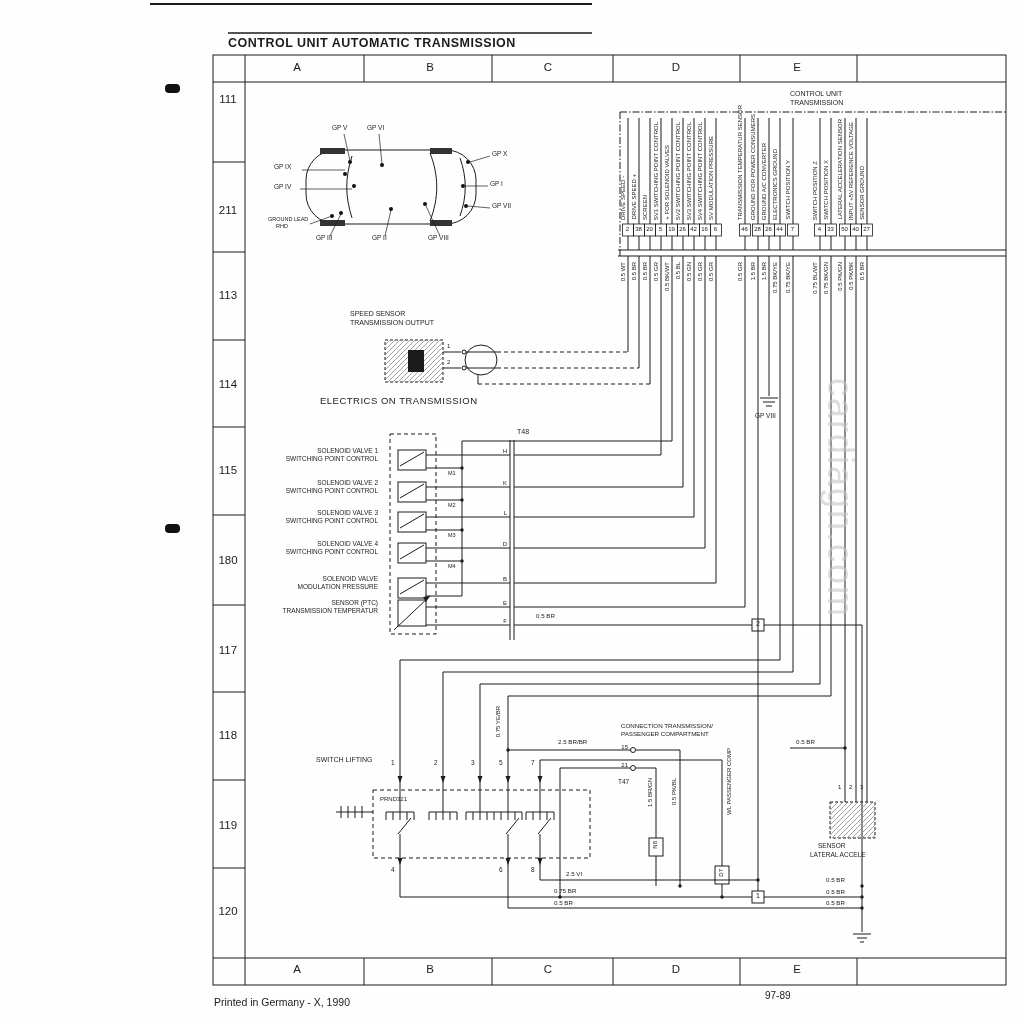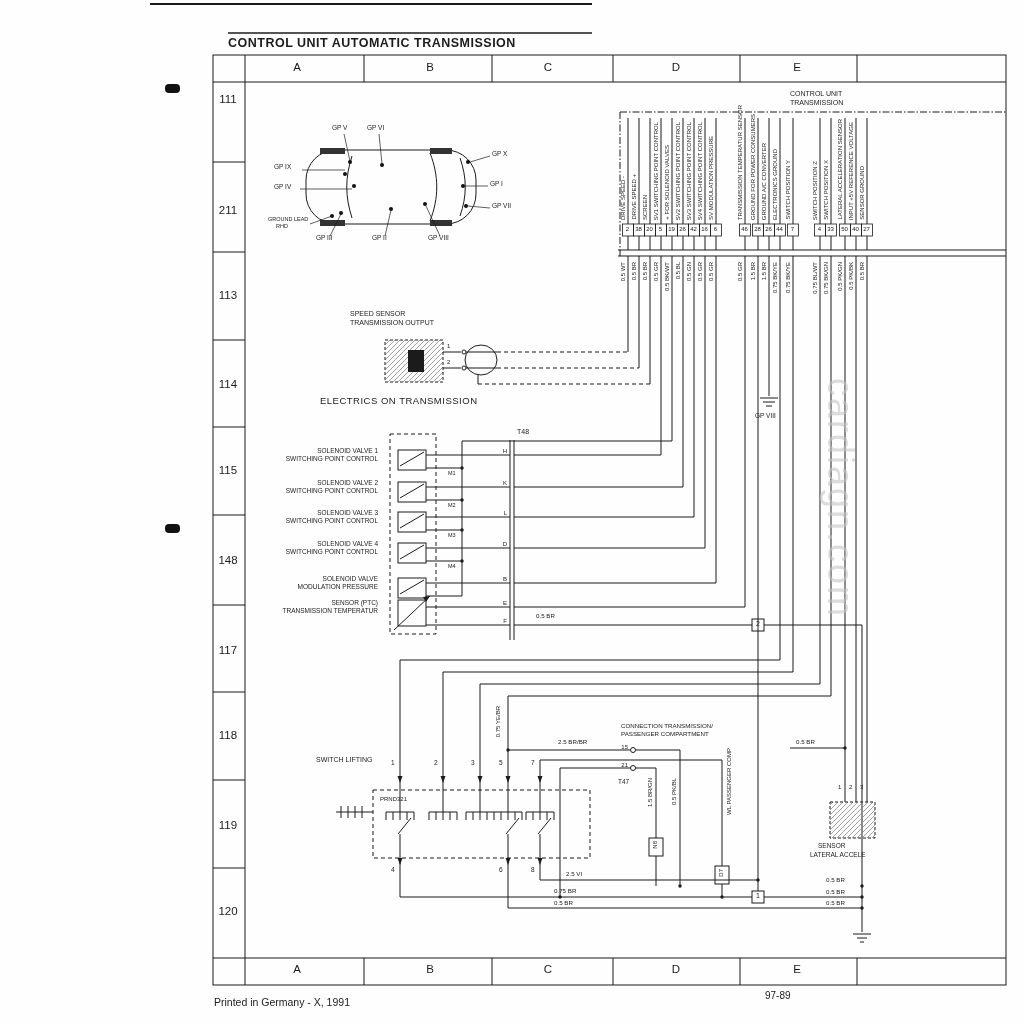--- a/index.html
+++ b/index.html
@@ -184,40 +184,40 @@
     <rect x="830" y="802" width="45" height="36" fill="url(#hatch)" stroke-dasharray="3 2"></rect>
   </g>
 
   <g stroke="#1b1b1b" stroke-width="1" fill="none">
     <path d="M760 398H778M763 402H775M766 406H772"></path>
     <path d="M853 934H871M857 938H867M860 942H864"></path>
   </g>
 </svg>
 
 <div class="t sub" style="left:228px;top:36px">CONTROL UNIT AUTOMATIC TRANSMISSION</div>
-<div class="t s105" style="left:214px;top:996px">Printed in Germany - X, 1991</div>
+<div class="t s105" style="left:214px;top:996px">Printed in Germany - X, 1990</div>
 <div class="t s10" style="left:765px;top:990px">97-89</div>
 <div class="t vd wm" style="left:820px;top:378px">cardiagn.com</div>
 
 <div class="t s11 ctr" style="left:287px;top:61px;width:20px">A</div>
 <div class="t s11 ctr" style="left:420px;top:61px;width:20px">B</div>
 <div class="t s11 ctr" style="left:538px;top:61px;width:20px">C</div>
 <div class="t s11 ctr" style="left:666px;top:61px;width:20px">D</div>
 <div class="t s11 ctr" style="left:787px;top:61px;width:20px">E</div>
 <div class="t s11 ctr" style="left:287px;top:963px;width:20px">A</div>
 <div class="t s11 ctr" style="left:420px;top:963px;width:20px">B</div>
 <div class="t s11 ctr" style="left:538px;top:963px;width:20px">C</div>
 <div class="t s11 ctr" style="left:666px;top:963px;width:20px">D</div>
 <div class="t s11 ctr" style="left:787px;top:963px;width:20px">E</div>
 <div class="t s11 ctr" style="left:215px;top:93px;width:26px">111</div>
 <div class="t s11 ctr" style="left:215px;top:204px;width:26px">211</div>
 <div class="t s11 ctr" style="left:215px;top:289px;width:26px">113</div>
 <div class="t s11 ctr" style="left:215px;top:378px;width:26px">114</div>
 <div class="t s11 ctr" style="left:215px;top:464px;width:26px">115</div>
-<div class="t s11 ctr" style="left:215px;top:554px;width:26px">148</div>
+<div class="t s11 ctr" style="left:215px;top:554px;width:26px">180</div>
 <div class="t s11 ctr" style="left:215px;top:644px;width:26px">117</div>
 <div class="t s11 ctr" style="left:215px;top:729px;width:26px">118</div>
 <div class="t s11 ctr" style="left:215px;top:819px;width:26px">119</div>
 <div class="t s11 ctr" style="left:215px;top:905px;width:26px">120</div>
 
 <div class="t s65" style="left:332px;top:124px">GP V</div>
 <div class="t s65" style="left:367px;top:124px">GP VI</div>
 <div class="t s65" style="left:274px;top:163px">GP IX</div>
 <div class="t s65" style="left:274px;top:183px">GP IV</div>
 <div class="t s65" style="left:492px;top:150px">GP X</div>

